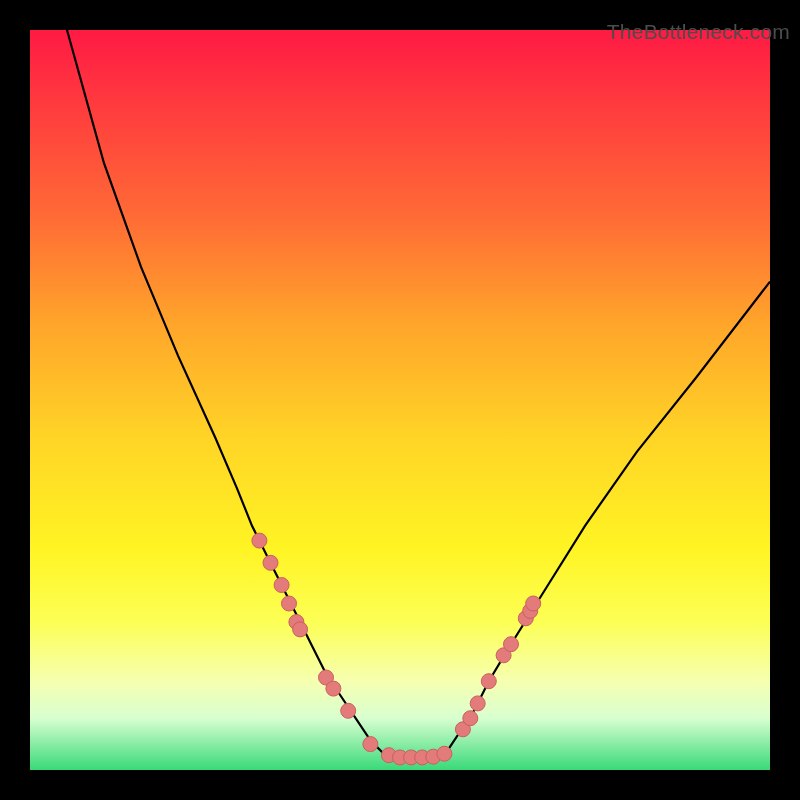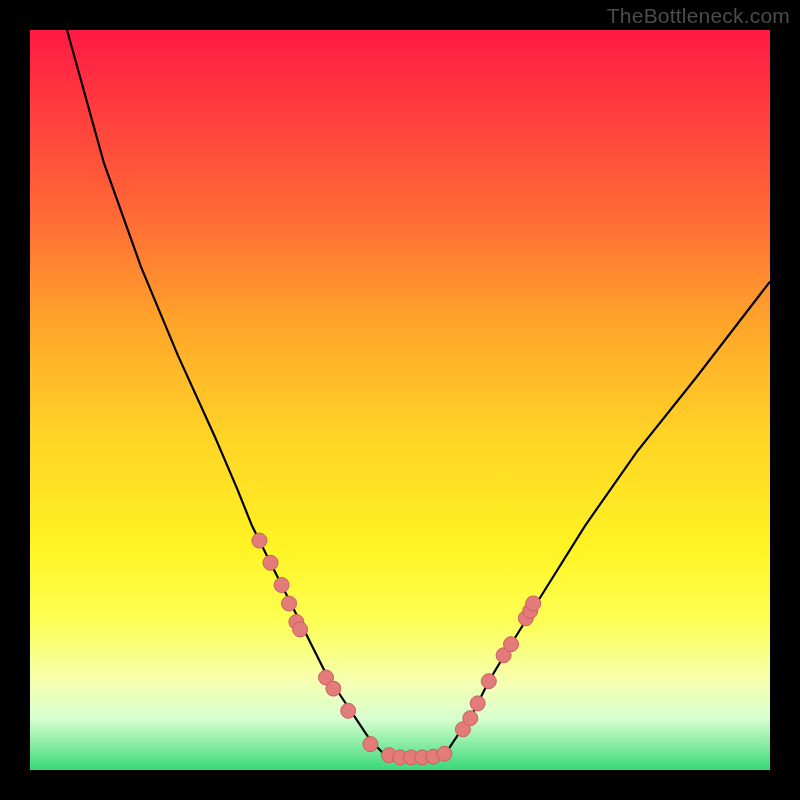--- a/index.html
+++ b/index.html
@@ -39,21 +39,21 @@
   svg.curves {
     position: absolute;
     left: 0;
     top: 0;
     width: 740px;
     height: 740px;
     overflow: visible;
   }
   .watermark {
     position: absolute;
-    top: 4px;
+    top: 20px;
     right: 10px;
     font-family: Arial, Helvetica, sans-serif;
     font-size: 21px;
     color: #4c4c4c;
     letter-spacing: 0.2px;
     user-select: none;
   }
 </style>
 </head>
 <body>

